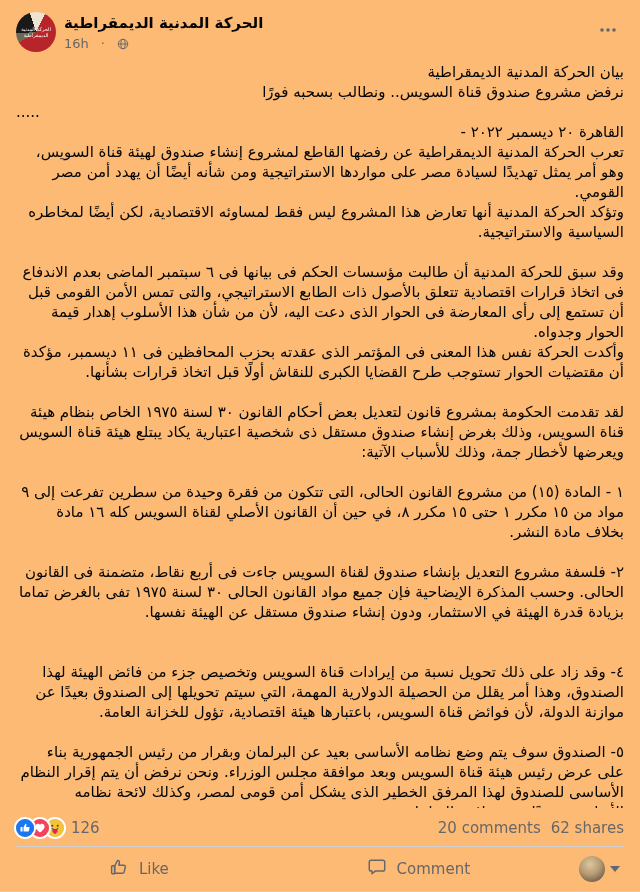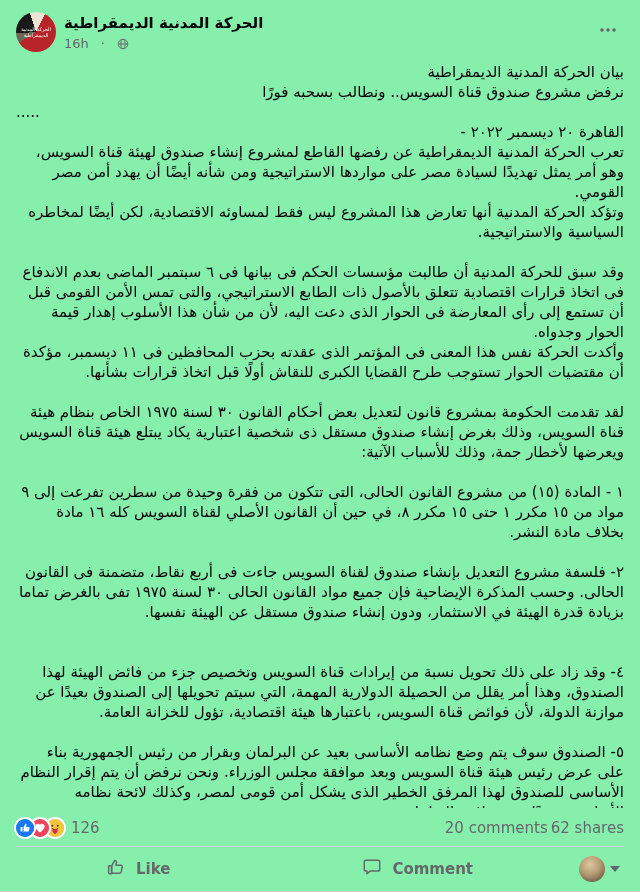--- a/index.html
+++ b/index.html
@@ -1,21 +1,21 @@
 <!DOCTYPE html>
 <html lang="en"><head>
 <meta charset="utf-8">
 <style>
   html,body{margin:0;padding:0;}
   body{
     width:640px;height:892px;background:#ffffff;overflow:hidden;
     font-family:"DejaVu Sans","Liberation Sans",sans-serif;
     -webkit-font-smoothing:antialiased;
   }
-  .post{display:flex;flex-direction:column;height:892px;box-sizing:border-box;border-bottom:1px solid #ced0d4;background:#86efac;}
+  .post{display:flex;flex-direction:column;height:892px;box-sizing:border-box;border-bottom:1px solid #ced0d4;background:#fdba74;}
 
   
   .hdr{display:flex;align-items:flex-start;padding:12px 16px 6px;position:relative;flex:0 0 auto;}
   .avatar{width:40px;height:40px;border-radius:50%;flex:0 0 40px;position:relative;overflow:hidden;cursor:pointer;
     background:conic-gradient(#ece4d2 0deg 26deg,#b7242a 26deg 238deg,#6b6a55 238deg 266deg,#1a191a 266deg 342deg,#ece4d2 342deg 360deg);}
   .avatar-text{position:absolute;inset:0;display:flex;flex-direction:column;align-items:center;justify-content:center;
     color:#fff;font-size:5px;line-height:6px;text-align:center;direction:rtl;}
   .hmeta{margin-left:8px;padding-top:1px;}
   .page-name{font-size:15px;font-weight:700;color:#050505;line-height:19px;cursor:pointer;direction:rtl;display:inline-block;}
   .sub{display:flex;align-items:center;gap:12px;color:#65676b;font-size:13px;line-height:16px;margin-top:3px;}
@@ -32,29 +32,29 @@
   .engagement{flex:0 0 auto;display:flex;align-items:flex-end;justify-content:space-between;
     padding:10px 16px 8px;color:#65676b;font-size:15px;line-height:20px;}
   .rx{display:flex;align-items:center;cursor:pointer;}
   .rx-icons{display:flex;align-items:center;}
   .rx-icon{width:18px;height:18px;border-radius:50%;box-shadow:0 0 0 2px #fff;position:relative;}
   .rx-icon + .rx-icon{margin-left:-3px;}
   .rx-like{z-index:3;}
   .rx-love{z-index:2;}
   .rx-care{z-index:1;}
   .rx-count{margin-left:7px;}
-  .cs{display:flex;gap:3px;}
+  .cs{display:flex;gap:10px;}
   .cs span{cursor:pointer;}
 
   .divider{height:1px;background:#ced0d4;margin:0 16px;flex:0 0 auto;}
 
   
   .actions{flex:0 0 auto;display:flex;align-items:stretch;padding:4px 10px;height:44px;box-sizing:border-box;}
   .action-btn{flex:1 1 auto;display:flex;align-items:center;justify-content:center;gap:10px;
-    border:none;background:none;color:#65676b;font-size:15px;font-weight:700;
+    border:none;background:none;color:#65676b;font-size:15px;font-weight:400;
     font-family:inherit;border-radius:6px;cursor:pointer;}
   .profile-switch{flex:0 0 auto;display:flex;align-items:center;gap:5px;padding:0 10px;cursor:pointer;}
   .mini-avatar{width:26px;height:26px;border-radius:50%;
     background:radial-gradient(circle at 42% 32%,#dcc79e 0%,#b59a72 45%,#7c6950 75%,#55462f 100%);}
   .caret{width:0;height:0;border-left:5px solid transparent;border-right:5px solid transparent;border-top:6px solid #606770;}
 </style>
 </head>
 <body>
 
 <div class="post">

